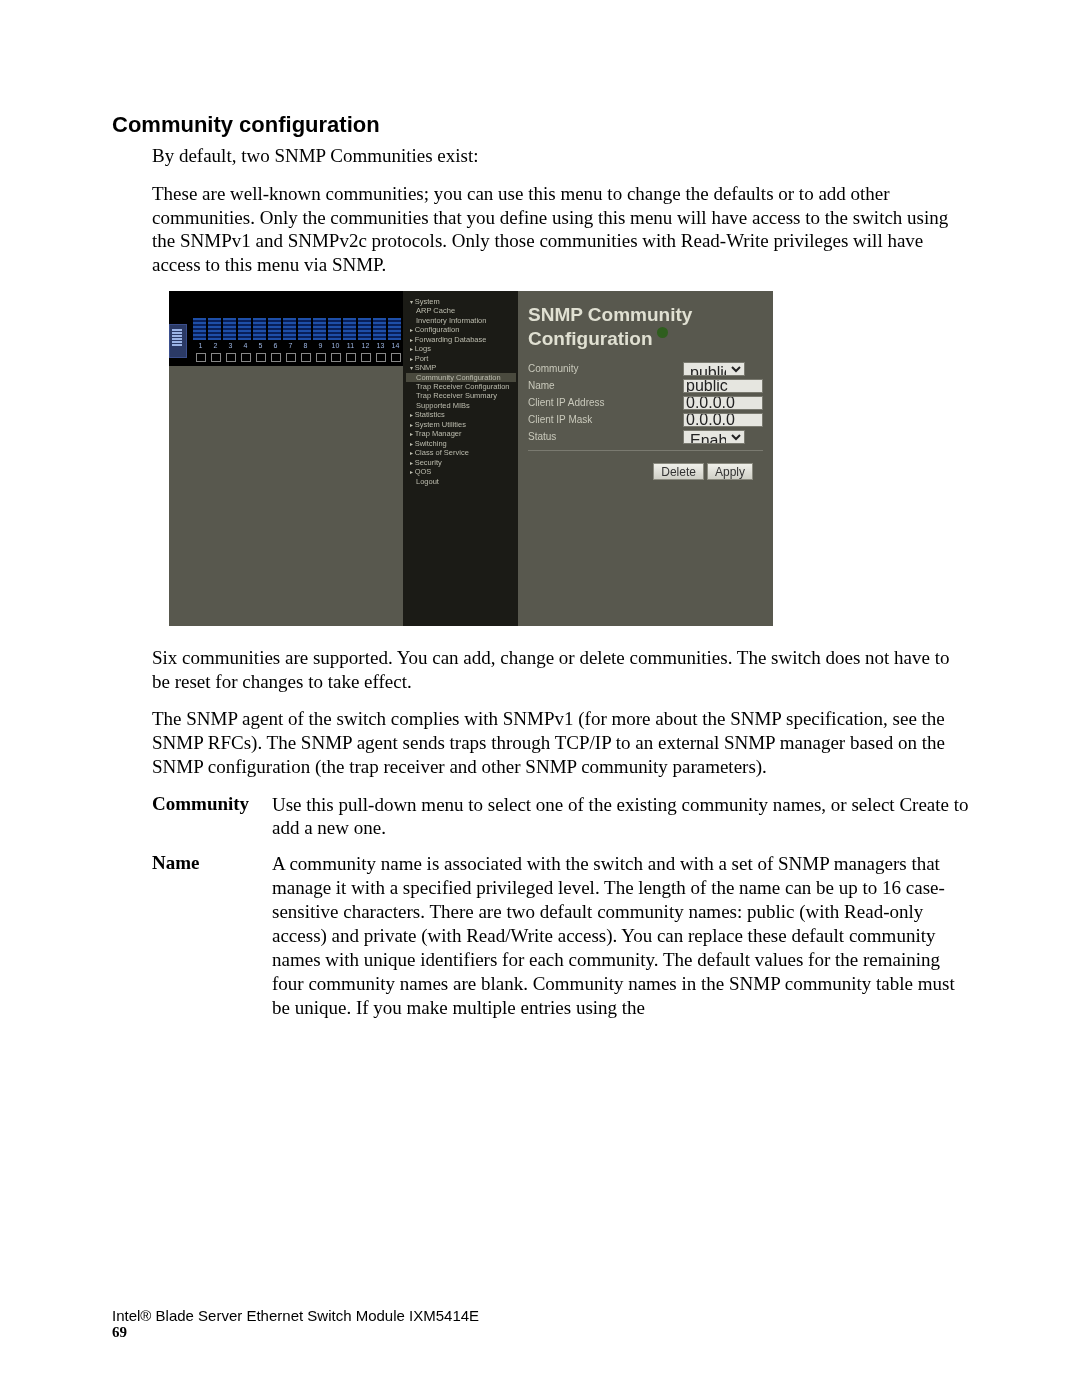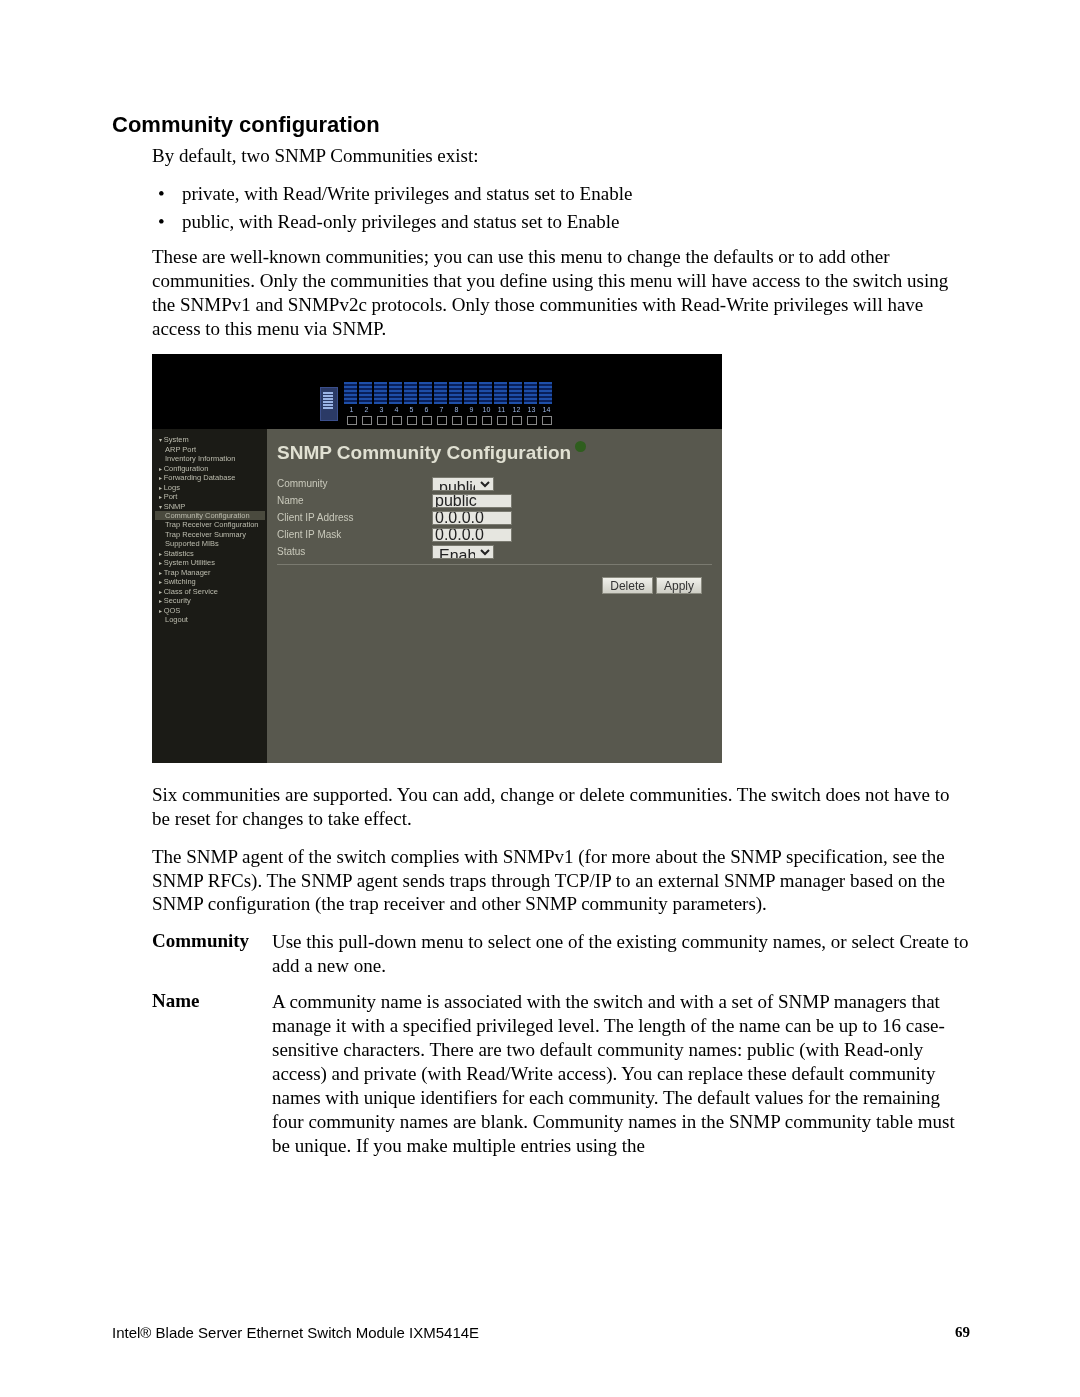--- a/index.html
+++ b/index.html
@@ -40,25 +40,25 @@
     margin: 4px 0;
   }
   ul.bullets li::before {
     content: "•";
     position: absolute;
     left: 6px;
     top: 0;
   }
   .screenshot {
     width: 570px;
-    height: 409px;
-    margin: 6px 0 20px 0;
+    height: 335px;
+    margin: 6px 0 20px 17px;
     background: #58584e;
     display: flex;
-    flex-direction: column;
+    flex-direction: row;
     font-family: Arial, Helvetica, sans-serif;
   }
   .shot-top {
     background: #000;
     height: 75px;
     position: relative;
     display:flex;
     align-items:flex-end;
     justify-content: center;
   }
@@ -168,39 +168,36 @@
   .defs { margin-top: 8px; margin-left:40px; font-size:19px;}
   .def-row{ display:flex; margin: 4px 0 12px 0; }
   .def-term{ width:120px; font-weight:bold; flex-shrink:0;}
   .def-body{ flex:1; line-height:1.26;}
   .footer {
     position:absolute;
     bottom: 56px;
     left:112px;
     right:110px;
     display:flex;
-    justify-content:space-between;
+    justify-content:flex-end;
     font-family: Arial, Helvetica, sans-serif;
     font-size:15px;
+    flex-direction:column;
   }
   .footer .pn{ font-weight:bold;font-family:Liberation Serif, serif;}
 </style>
 </head>
 <body>
 
 <div class="page">
 
   <h2 class="section-title">Community configuration</h2>
 
   <div class="body-text">
     <p>By default, two SNMP Communities exist:</p>
-    <ul class="bullets">
-      <li>private, with Read/Write privileges and status set to Enable</li>
-      <li>public, with Read-only privileges and status set to Enable</li>
-    </ul>
     <p>These are well-known communities; you can use this menu to change the defaults or to add other communities. Only the communities that you define using this menu will have access to the switch using the SNMPv1 and SNMPv2c protocols. Only those communities with Read-Write privileges will have access to this menu via SNMP.</p>
 
     <div class="screenshot">
       <div class="shot-top">
         <div class="port-block">
           <div style="display:flex;align-items:flex-end;">
             <div class="chassis-icon"></div>
             <div>
               <div class="vbars">
                 <span></span>
@@ -250,21 +247,21 @@
                   <span></span>
                   <span></span>
               </div>
             </div>
           </div>
         </div>
       </div>
       <div class="shot-body">
         <div class="nav" id="nav">
             <div class="n1 trid">System</div>
-            <div class="n2">ARP Port</div>
+            <div class="n2">ARP Cache</div>
             <div class="n2">Inventory Information</div>
             <div class="n1 tri">Configuration</div>
             <div class="n1 tri">Forwarding Database</div>
             <div class="n1 tri">Logs</div>
             <div class="n1 tri">Port</div>
             <div class="n1 trid">SNMP</div>
             <div class="n2 sel">Community Configuration</div>
             <div class="n2">Trap Receiver Configuration</div>
             <div class="n2">Trap Receiver Summary</div>
             <div class="n2">Supported MIBs</div>

